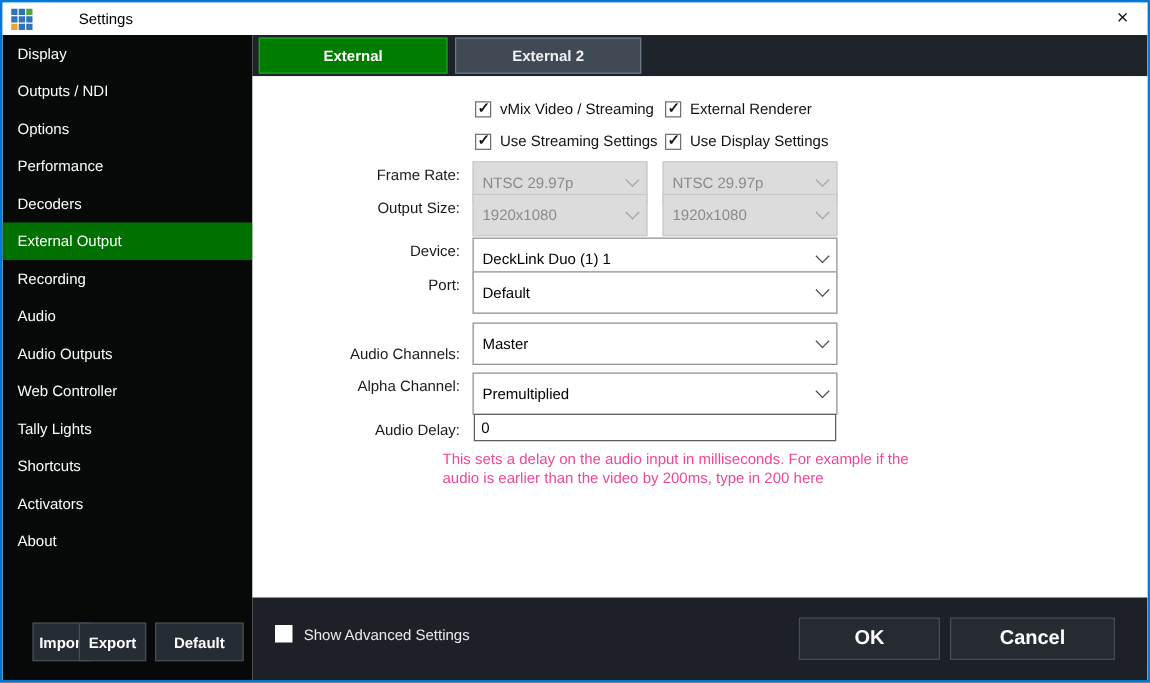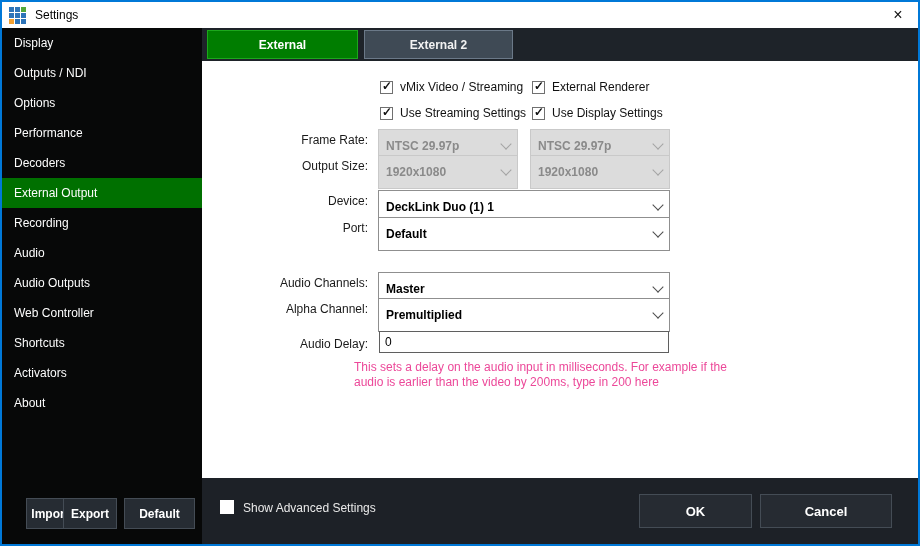--- a/index.html
+++ b/index.html
@@ -3,21 +3,21 @@
 <meta charset="utf-8">
 <style>
   * { margin:0; padding:0; }
   html,body { background:#333; }
   body { font-family:"Liberation Sans", sans-serif; }
 
   .window { position:relative; width:920px; height:546px; box-sizing:border-box;
             border:2px solid #0078d7; background:#fff; overflow:hidden; }
 
   
-  .titlebar { height:26px; background:#fff; display:flex; align-items:center; }
+  .titlebar { height:26px; background:#fff; display:flex; align-items:center;gap:28px; }
   .logo { width:17px; height:17px; margin-left:7px; display:grid;
           grid-template-columns:repeat(3,1fr); grid-template-rows:repeat(3,1fr); gap:1px; }
   .logo span { background:#2d74b9; }
   .logo span.g { background:#53a83a; }
   .logo span.o { background:#f2a031; }
   .title-text { margin-left:9px; font-size:12px; color:#000; }
   .close-btn { margin-left:auto; width:40px; height:26px; display:flex; align-items:center;
                justify-content:center; font-size:16px; color:#111; cursor:default; }
 
   
@@ -51,40 +51,40 @@
   .cb { width:13px; height:13px; box-sizing:border-box; border:1px solid #707070;
         background:#fff; position:relative; flex-shrink:0; }
   .cb .mark { position:absolute; left:1px; top:-3px; font-size:12px; font-weight:bold; color:#111; }
   .cb-label { margin-left:7px; font-size:12px; color:#111; white-space:nowrap; }
 
   .flabel { position:absolute; left:0; width:166px; text-align:right; font-size:12px;
             color:#1a1a1a; }
 
   .combo { position:absolute; box-sizing:border-box; height:21px; background:#fff;
            border:1px solid #8f8f8f; display:flex; align-items:center; padding:16px 7px;
-           font-size:12px; color:#000; cursor:default;font-weight:bold; }
+           font-size:12px; color:#000; cursor:default; }
   .combo .chev { margin-left:auto; width:7px; height:7px; border-right:1px solid #4d4d4d;
                  border-bottom:1px solid #4d4d4d; transform:rotate(45deg); margin-top:-4px; }
   .combo.disabled { background:#dcdcdc; border-color:#c9c9c9; color:#8a8a8a; }
   .combo.disabled .chev { border-color:#a4a4a4; }
 
   .textinput { position:absolute; box-sizing:border-box; height:22px; border:1px solid #5f5f5f;
                background:#fff; font-size:12px; padding:0 5px; color:#000;
                font-family:"Liberation Sans", sans-serif; outline:none; }
 
   .help { position:absolute; left:152px; top:299px; width:404px; font-size:12px;
           color:#ec4899; line-height:15px; }
 
   
   .footer { height:66px; background:#1d2127; position:relative; flex-shrink:0; }
   .adv-box { position:absolute; left:18px; top:22px; width:14px; height:14px;
              background:#fff; cursor:default; }
   .adv-label { position:absolute; left:41px; top:23px; font-size:12px; color:#e9e9e9; cursor:default; }
   .dlg-btn { position:absolute; top:16px; height:34px; box-sizing:border-box; background:#262b32;
-             border:1px solid #444c55; color:#fff; font-weight:bold; font-size:13px;
+             border:1px solid #444c55; color:#fff; font-weight:bold; font-size:16px;
              display:flex; align-items:center; justify-content:center; cursor:default; }
   .dlg-btn.ok     { left:437px; width:113px; }
   .dlg-btn.cancel { left:558px; width:132px; }
 </style>
 </head>
 <body>
 
 <div class="window">
 
   <div class="titlebar">
@@ -109,20 +109,21 @@
       <div class="side-item">Display</div>
       <div class="side-item">Outputs / NDI</div>
       <div class="side-item">Options</div>
       <div class="side-item">Performance</div>
       <div class="side-item">Decoders</div>
       <div class="side-item selected">External Output</div>
       <div class="side-item">Recording</div>
       <div class="side-item">Audio</div>
       <div class="side-item">Audio Outputs</div>
       <div class="side-item">Web Controller</div>
+      <div class="side-item">Tally Lights</div>
       <div class="side-item">Shortcuts</div>
       <div class="side-item">Activators</div>
       <div class="side-item">About</div>
 
       <div class="sbtn import">Import</div>
       <div class="sbtn export">Export</div>
       <div class="sbtn default">Default</div>
     </div>
 
     <div class="main">
@@ -186,21 +187,21 @@
           <span class="chev"></span>
         </div>
 
         <div class="flabel" style="top:160px;">Port:</div>
         <div class="combo" style="left:176px; top:156px; width:292px; height:22px;">
           <span>Default</span>
           <span class="chev"></span>
         </div>
 
         <div class="flabel" style="top:215px;">Audio Channels:</div>
-        <div class="combo" style="left:176px; top:211px; width:292px; height:22px;">
+        <div class="combo" style="left:176px; top:197px; width:292px; height:22px;">
           <span>Master</span>
           <span class="chev"></span>
         </div>
 
         <div class="flabel" style="top:241px;">Alpha Channel:</div>
         <div class="combo" style="left:176px; top:237px; width:292px; height:22px;">
           <span>Premultiplied</span>
           <span class="chev"></span>
         </div>
 

